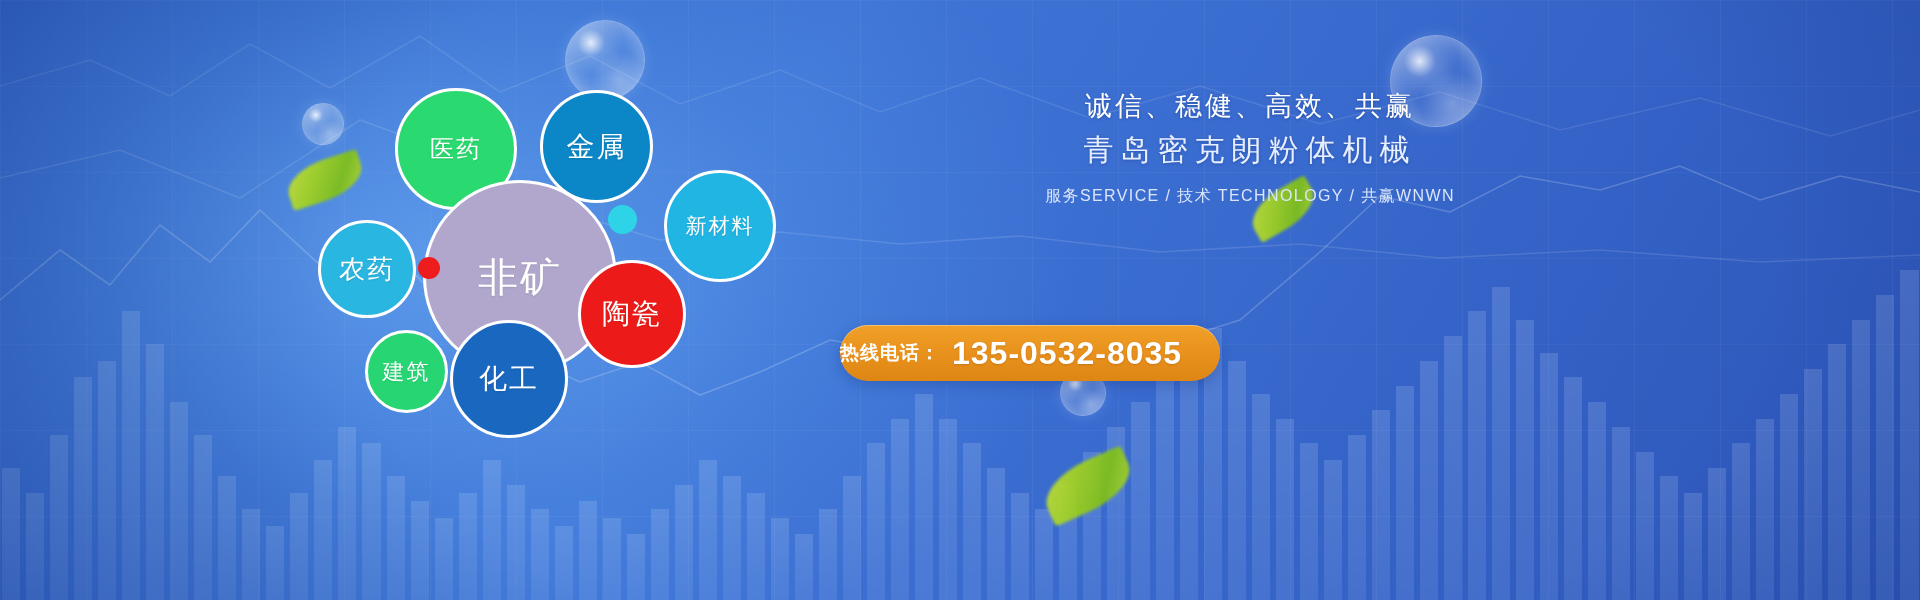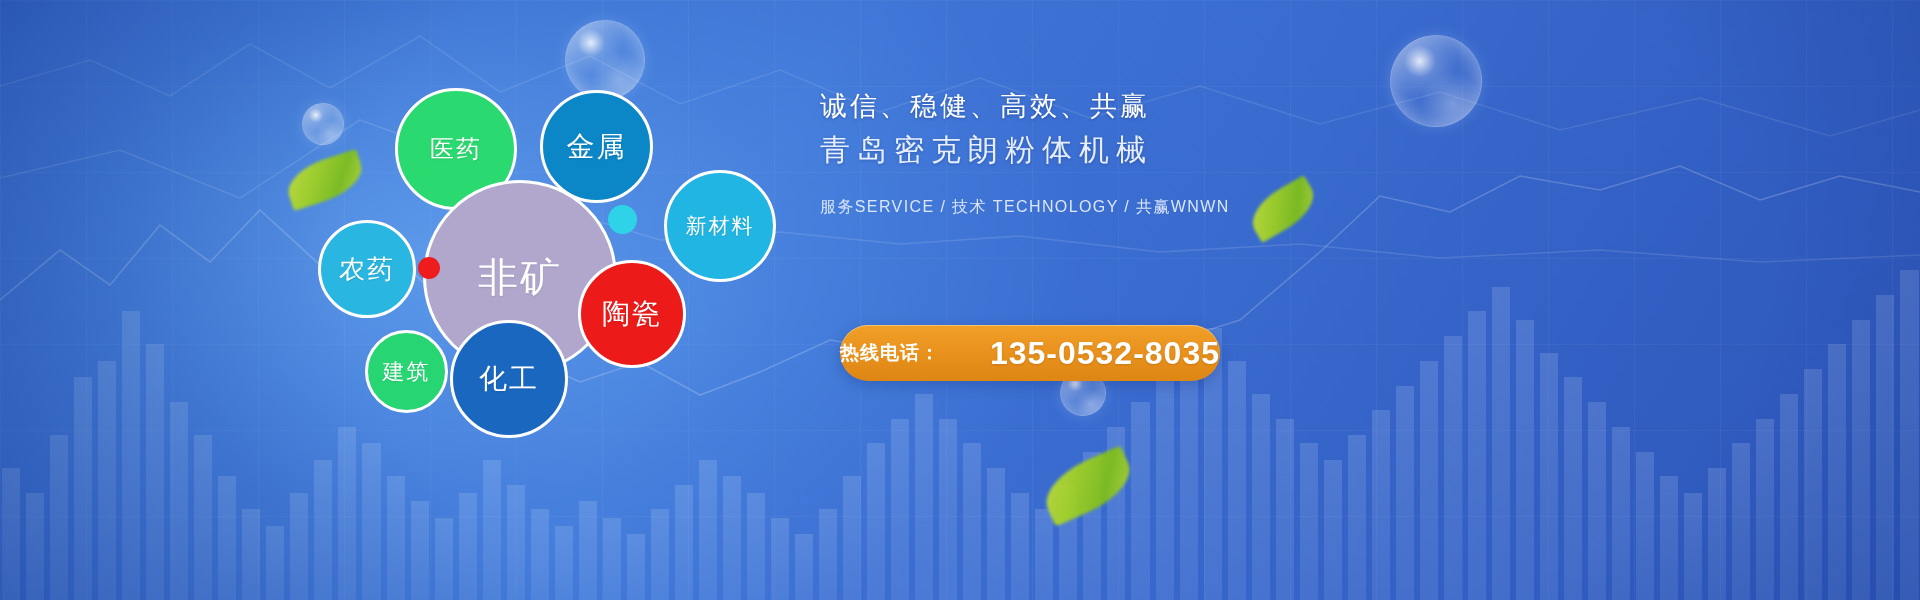--- a/index.html
+++ b/index.html
@@ -65,46 +65,46 @@
     border:3px solid #ffffff;
     display:flex;align-items:center;justify-content:center;
     color:#fff;letter-spacing:2px;
     text-shadow:0 1px 2px rgba(0,0,0,0.10);
     cursor:pointer;
   }
   .bub-label{pointer-events:none;white-space:nowrap;}
   .dot{position:absolute;border-radius:50%;}
 
   
-  .copy{position:absolute;left:820px;top:88px;width:860px;color:#fff;}
+  .copy{position:absolute;left:820px;top:88px;width:860px;color:#fff;text-align:center;}
   .tagline{
     font-size:27px;letter-spacing:3px;font-weight:400;
     text-shadow:0 1px 3px rgba(0,30,90,0.35);
   }
   .headline{
     margin-top:14px;
     font-size:86px;line-height:1.02;font-weight:bold;letter-spacing:4px;
     text-shadow:0 3px 10px rgba(10,40,110,0.35);
   }
   .company{
     margin-top:6px;
     font-size:30px;letter-spacing:7px;font-weight:300;
     color:#e6eeff;
     text-shadow:0 1px 3px rgba(0,30,90,0.30);
   }
   .services{
-    margin-top:26px;
+    margin-top:15px;
     font-size:16px;letter-spacing:1.4px;color:#dbe6fb;font-weight:300;
   }
   .phone-pill{
     position:absolute;left:840px;top:325px;
     width:380px;height:56px;border-radius:30px;
     background:linear-gradient(180deg,#f0a028 0%,#e8901c 55%,#dd8613 100%);
     box-shadow:0 4px 14px rgba(20,50,120,0.30), inset 0 1px 0 rgba(255,255,255,0.35);
-    display:flex;align-items:center;justify-content:space-between;gap:12px;
+    display:flex;align-items:center;justify-content:flex-start;gap:12px;
     cursor:pointer;
   }
   .phone-label{color:#fff;font-size:19px;font-weight:bold;letter-spacing:1px;}
   .phone-number{color:#fff;font-size:32px;font-weight:bold;letter-spacing:1px;
     text-shadow:0 1px 2px rgba(120,60,0,0.25);}
 </style>
 </head>
 <body>
 
 <div class="banner">

